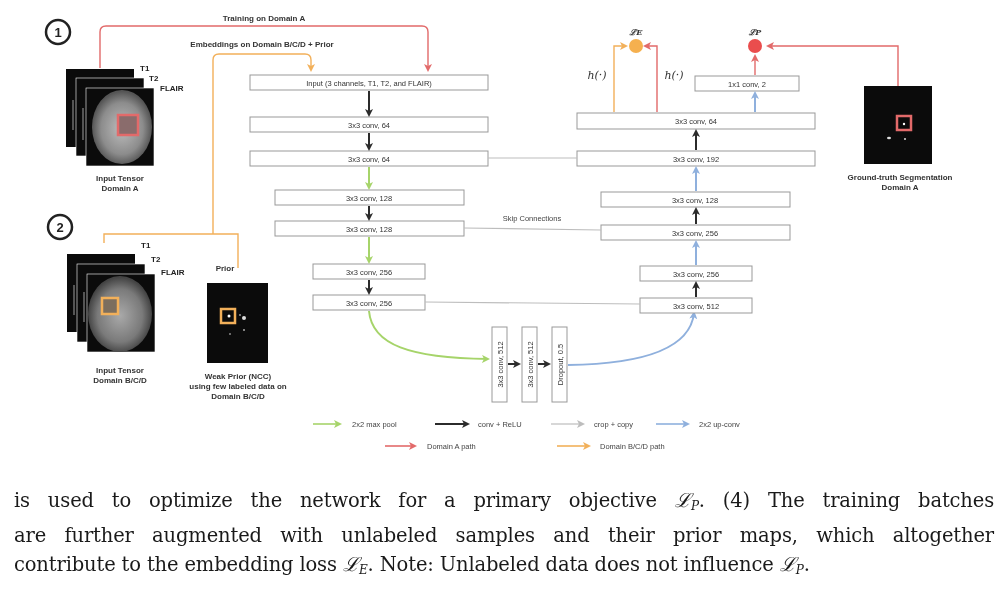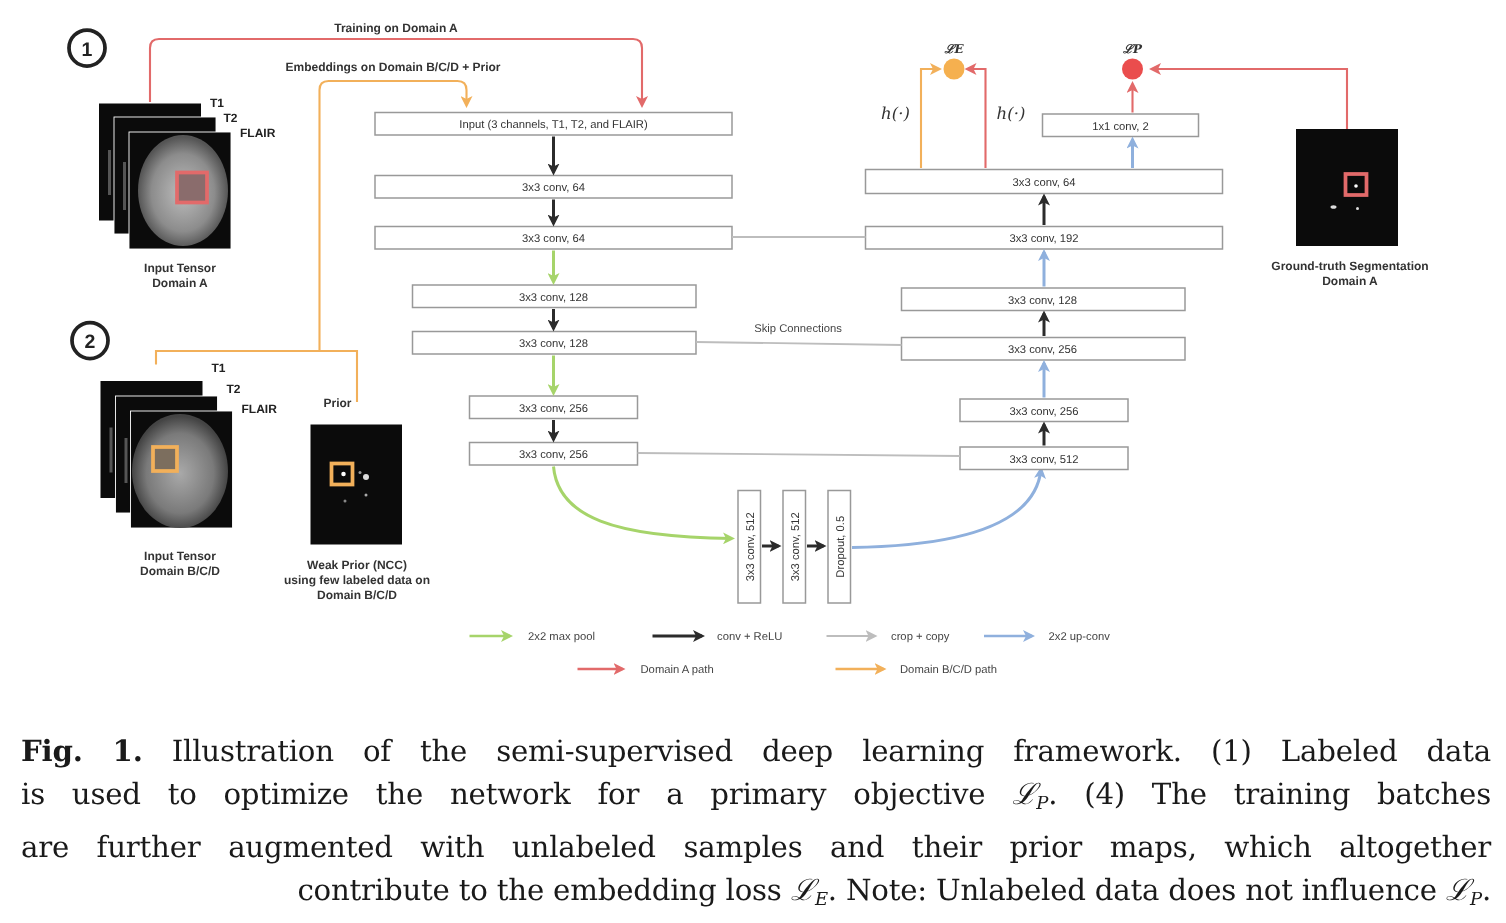--- a/index.html
+++ b/index.html
@@ -5,21 +5,21 @@
   html, body { margin: 0; padding: 0; background: #ffffff; }
   body { width: 1004px; height: 615px; position: relative; overflow: hidden; }
   .figure { position: absolute; left: 0; top: 0; width: 1004px; height: 470px; }
   .figure svg { position: absolute; left: 0; top: 0; }
   .sans { font-family: "Liberation Sans", sans-serif; }
   .caption {
     position: absolute; left: 14px; top: 486px; width: 980px;
     font-family: "DejaVu Serif", serif; font-size: 19.5px; line-height: 29px;
     color: #1a1a1a; letter-spacing: -0.15px;
   }
-  .caption .line { display: block; white-space: nowrap; text-align: right; }
+  .caption .line { display: block; white-space: nowrap; }
   .caption .line.justify { text-align: justify; text-align-last: justify; white-space: normal; }
   .caption b { font-weight: bold; }
   .caption .math { font-family: "DejaVu Serif", serif; font-style: italic; }
   .caption .math sub { font-size: 12px; font-style: italic; vertical-align: -3px; }
 </style>
 </head>
 <body>
 
 <div class="figure">
 <svg width="1004" height="470" viewBox="0 0 1004 470" xmlns="http://www.w3.org/2000/svg">
@@ -252,17 +252,16 @@
     </g>
     <g>
       <line x1="557" y1="446" x2="589" y2="446" stroke="#f2b05a" stroke-width="1.6" marker-end="url(#ah-orange)"></line>
       <text x="600" y="448.5" class="sans" font-size="7.5" fill="#444">Domain B/C/D path</text>
     </g>
   </g>
 </svg>
 </div>
 
 <div class="caption">
-  <span class="line justify"><b>Fig. 1.</b> <span>Illustration of the semi-supervised deep learning framework. (1) Labeled data</span></span>
   <span class="line justify"><span>is used to optimize the network for a primary objective</span> <span class="math"><span>ℒ</span><sub>P</sub></span><span>. (4) The training batches</span></span>
   <span class="line justify"><span>are further augmented with unlabeled samples and their prior maps, which altogether</span></span>
   <span class="line"><span>contribute to the embedding loss</span> <span class="math"><span>ℒ</span><sub>E</sub></span><span>. Note: Unlabeled data does not influence</span> <span class="math"><span>ℒ</span><sub>P</sub></span><span>.</span></span>
 </div>
 
 </body></html>

